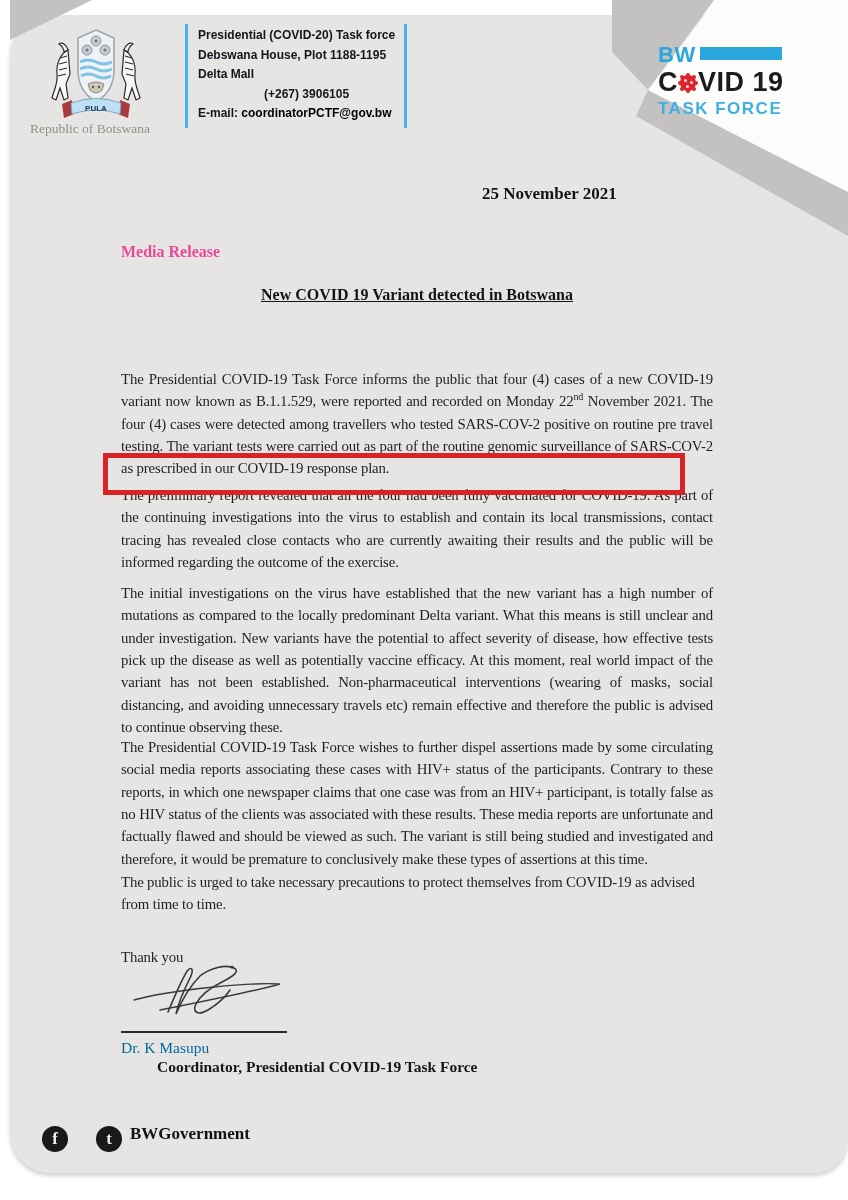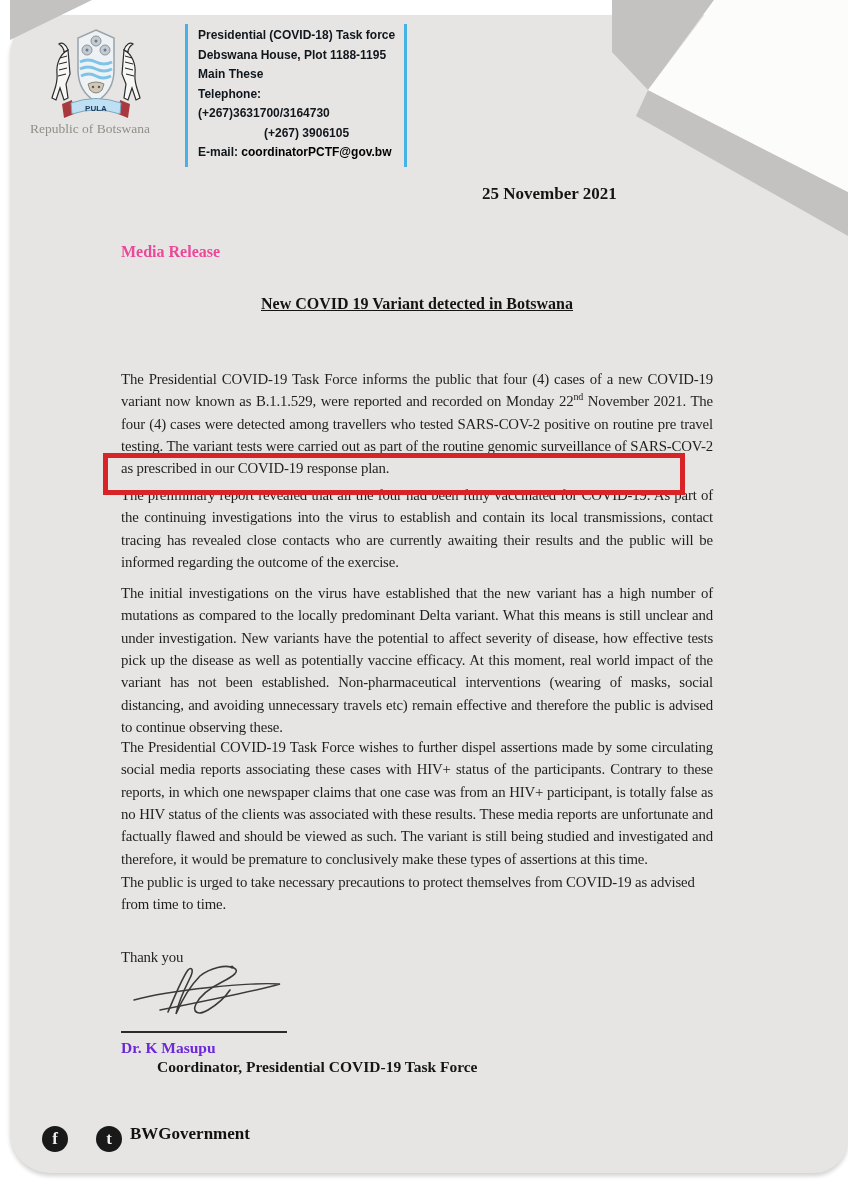--- a/index.html
+++ b/index.html
@@ -35,35 +35,35 @@
          box-shadow:0 -8px 0 -6px #e0222a,0 8px 0 -6px #e0222a,-8px 0 0 -6px #e0222a,
                     8px 0 0 -6px #e0222a,6px -6px 0 -6px #e0222a,-6px 6px 0 -6px #e0222a,
                     -6px -6px 0 -6px #e0222a,6px 6px 0 -6px #e0222a;}
   .virus:after{content:"";position:absolute;left:4px;top:4px;width:3px;height:3px;border-radius:50%;
                background:#f6dede;box-shadow:6px 2px 0 #f6dede,2px 6px 0 #f6dede;}
   .logo-tf{margin-top:4px;font-size:17px;color:#3fb0e3;letter-spacing:1.5px;}
 
   
   .date{position:absolute;left:482px;top:184px;font-size:17px;font-weight:bold;color:#141414;}
   .mrelease{position:absolute;left:121px;top:243px;font-size:16px;font-weight:bold;color:#ec4899;}
-  .title{position:absolute;left:121px;top:295px;width:592px;text-align:center;
+  .title{position:absolute;left:121px;top:286px;width:592px;text-align:center;
          font-size:16px;font-weight:bold;color:#141414;text-decoration:underline;}
   .para{position:absolute;left:121px;width:592px;font-size:14.8px;line-height:22.4px;
         letter-spacing:-0.15px;color:#1f1f1f;text-align:justify;}
   .p1{top:353px;} .p2{top:469px;} .p3{top:567px;} .p4{top:721px;}
   .p5{top:856px;text-align:left;} .thanks{top:931px;text-align:left;}
   .para sup{font-size:10px;vertical-align:super;line-height:0;}
 
   .highlight-box{position:absolute;left:103px;top:453px;width:572px;height:32px;
                  border:5px solid #d92427;}
 
   
   .signature{position:absolute;left:130px;top:960px;}
   .sig-line{position:absolute;left:121px;top:1031px;width:166px;border-top:2px solid #2b2b2b;}
-  .sig-name{position:absolute;left:121px;top:1039px;font-size:15.5px;font-weight:bold;color:#6d28d9;}
+  .sig-name{position:absolute;left:121px;top:1039px;font-size:15.5px;font-weight:normal;color:#0369a1;}
   .sig-title{position:absolute;left:121px;top:1058px;font-size:15.5px;font-weight:bold;color:#161616;margin-left:36px;}
 
   
   .social{position:absolute;width:26px;height:26px;border-radius:50%;background:#191919;
           color:#efefef;text-align:center;font-family:"Liberation Serif",serif;
           font-weight:bold;font-size:17px;line-height:25px;}
   .fb{left:42px;top:1126px;} .tw{left:96px;top:1126px;}
   .handle{position:absolute;left:130px;top:1124px;font-size:17px;font-weight:bold;color:#111;}
 </style>
 </head>
@@ -124,28 +124,39 @@
     <g>
       <polygon points="24,80 34,76 36,90 26,94" fill="#a83a3f"></polygon>
       <polygon points="92,80 82,76 80,90 90,94" fill="#a83a3f"></polygon>
       <path d="M33,79 Q58,70 83,79 L82,90 Q58,82 34,90 Z" fill="#bfe0f2" stroke="#7ba6c0"></path>
       <text x="58" y="87" text-anchor="middle" font-family="Liberation Sans, sans-serif" font-size="8" font-weight="bold" fill="#1b3a5c">PULA</text>
     </g>
   </svg>
   <div class="crest-caption">Republic of Botswana</div>
 
   <div class="contact">
-    <div>Presidential (COVID-18) Task force</div>
+    <div>Presidential (COVID-20) Task force</div>
     <div>Debswana House, Plot 1188-1195</div>
-    <div>Main These</div>
-    <div><span>Telephone:</span> <span>(+267)3631700/3164730</span></div>
+    <div>Delta Mall</div>
     <div class="indent">(+267) 3906105</div>
     <div class="email"><span>E-mail:</span> <span class="addr">coordinatorPCTF@gov.bw</span></div>
   </div>
 
+  <div class="logo">
+    <div class="logo-row1">
+      <span class="logo-bw">BW</span>
+      <span class="logo-bar"></span>
+    </div>
+    <div class="logo-covid">
+      <span>C</span>
+        <span class="virus"></span>
+        <span>VID 19</span>
+    </div>
+    <div class="logo-tf">TASK FORCE</div>
+  </div>
 
   <div class="date">25 November 2021</div>
   <div class="mrelease">Media Release</div>
   <div class="title">New COVID 19 Variant detected in Botswana</div>
 
   <p class="para p1"><span>The Presidential COVID-19 Task Force informs the public that four (4) cases of a new COVID-19 variant now known as B.1.1.529, were reported and recorded on Monday 22</span><sup>nd</sup><span> November 2021. The four (4) cases were detected among travellers who tested SARS-COV-2 positive on routine pre travel testing. The variant tests were carried out as part of the routine genomic surveillance of SARS-COV-2 as prescribed in our COVID-19 response plan.</span></p>
   <p class="para p2">The preliminary report revealed that all the four had been fully vaccinated for COVID-19. As part of the continuing investigations into the virus to establish and contain its local transmissions, contact tracing has revealed close contacts who are currently awaiting their results and the public will be informed regarding the outcome of the exercise.</p>
   <p class="para p3">The initial investigations on the virus have established that the new variant has a high number of mutations as compared to the locally predominant Delta variant. What this means is still unclear and under investigation. New variants have the potential to affect severity of disease, how effective tests pick up the disease as well as potentially vaccine efficacy. At this moment, real world impact of the variant has not been established. Non-pharmaceutical interventions (wearing of masks, social distancing, and avoiding unnecessary travels etc) remain effective and therefore the public is advised to continue observing these.</p>
   <p class="para p4">The Presidential COVID-19 Task Force wishes to further dispel assertions made by some circulating social media reports associating these cases with HIV+ status of the participants. Contrary to these reports, in which one newspaper claims that one case was from an HIV+ participant, is totally false as no HIV status of the clients was associated with these results. These media reports are unfortunate and factually flawed and should be viewed as such. The variant is still being studied and investigated and therefore, it would be premature to conclusively make these types of assertions at this time.</p>
   <p class="para p5">The public is urged to take necessary precautions to protect themselves from COVID-19 as advised from time to time.</p>

